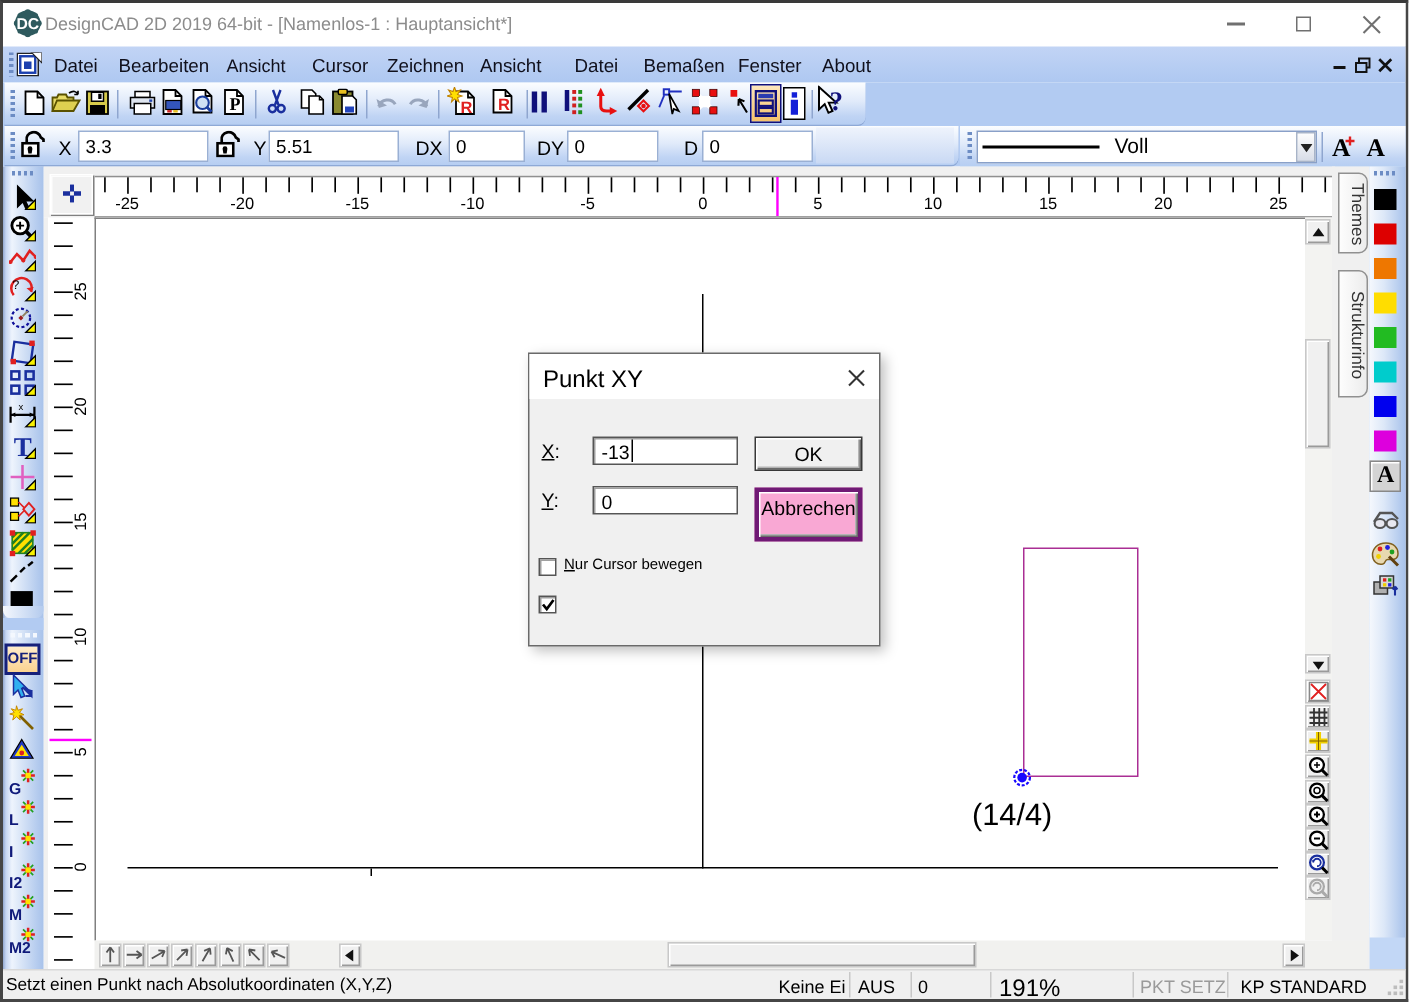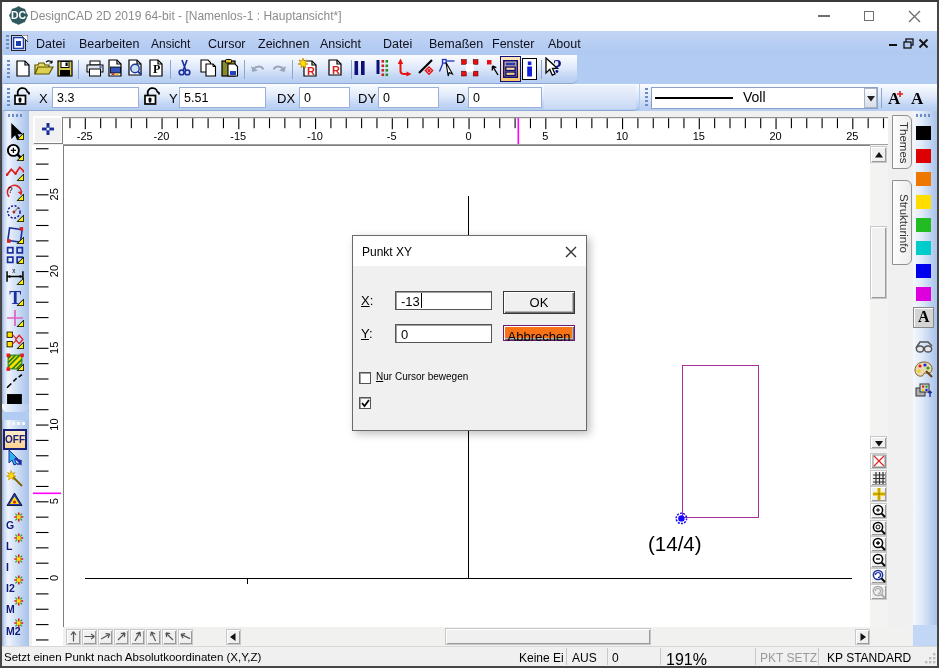--- a/index.html
+++ b/index.html
@@ -707,31 +707,31 @@
 <svg class="ico" style="left:925px;top:653px" width="11" height="11" viewBox="0 0 11 11">
     <rect x="8" y="0" width="2.4" height="2.4" fill="#bdbdbd"></rect>
     <rect x="8" y="4" width="2.4" height="2.4" fill="#bdbdbd"></rect>
     <rect x="8" y="8" width="2.4" height="2.4" fill="#bdbdbd"></rect>
     <rect x="4" y="4" width="2.4" height="2.4" fill="#bdbdbd"></rect>
     <rect x="4" y="8" width="2.4" height="2.4" fill="#bdbdbd"></rect>
     <rect x="0" y="8" width="2.4" height="2.4" fill="#bdbdbd"></rect>
   </svg>
 <div class="abs" style="left:352px;top:235px;width:235px;height:196px;background:#f0f0f0;border:1px solid #6a6a6a;box-shadow:3px 3px 8px rgba(0,0,0,0.25)">
  <div class="abs" style="left:0;top:0;width:100%;height:30px;background:#fff"></div>
- <div class="abs" style="left:9px;top:9px;font-size:12px;color:#000">Punkt XY</div>
+ <div class="abs" style="left:9px;top:9px;font-size:16px;color:#000">Punkt XY</div>
  <svg class="ico" style="left:212px;top:10px" width="12" height="12" viewBox="0 0 12 12">
       <path d="M1 1 L11 11 M11 1 L1 11" stroke="#333" stroke-width="1.4"></path>
     </svg>
  <div class="abs" style="left:8px;top:57px;font-size:13px;color:#000"><u>X</u>:</div>
  <div class="abs" style="left:42px;top:55px;width:97px;height:19px;background:#fff;border:1px solid #555;box-shadow:inset 1px 1px 0 #a0a0a0"></div>
  <div class="abs" style="left:48px;top:58px;font-size:13px;color:#000">-13</div>
  <div class="abs" style="left:68px;top:57px;width:1px;height:15px;background:#000"></div>
  <div class="abs" style="left:150px;top:55px;width:72px;height:23px;background:#f0f0f0;border:1px solid #383838;box-shadow:inset 1px 1px 0 #fff, inset -1px -1px 0 #6a6a6a, inset -2px -2px 0 #b4b4b4;font-size:13px;text-align:center;padding-top:3px">OK</div>
  <div class="abs" style="left:8px;top:90px;font-size:13px;color:#000"><u>Y</u>:</div>
  <div class="abs" style="left:42px;top:88px;width:97px;height:19px;background:#fff;border:1px solid #555;box-shadow:inset 1px 1px 0 #a0a0a0"></div>
  <div class="abs" style="left:48px;top:91px;font-size:13px;color:#000">0</div>
- <div class="abs" style="left:150px;top:89px;width:72px;height:16px;background:#f97316;border:1px solid #701a75;box-shadow:inset 1px 1px 0 #fff, inset -1px -1px 0 #6a6a6a, inset -2px -2px 0 #b4b4b4;font-size:13px;text-align:center;padding-top:3px">Abbrechen</div>
+ <div class="abs" style="left:150px;top:89px;width:72px;height:36px;background:#f9a8d4;border:3px solid #701a75;box-shadow:inset 1px 1px 0 #fff, inset -1px -1px 0 #6a6a6a, inset -2px -2px 0 #b4b4b4;font-size:13px;text-align:center;padding-top:3px">Abbrechen</div>
  <div class="abs" style="left:6px;top:136px;width:12px;height:12px;background:#fff;border:1px solid #555;box-shadow:inset 1px 1px 0 #a0a0a0"></div>
  <div class="abs" style="left:23px;top:135px;font-size:10px;color:#000"><u>N</u>ur Cursor bewegen</div>
  <div class="abs" style="left:6px;top:161px;width:12px;height:12px;background:#fff;border:1px solid #555;box-shadow:inset 1px 1px 0 #a0a0a0"></div>
  <svg class="ico" style="left:8px;top:163px" width="9" height="9" viewBox="0 0 9 9">
       <path d="M1 4 L3.5 7 L8 1" fill="none" stroke="#000" stroke-width="1.8"></path>
     </svg>
 </div>
 </body></html>

